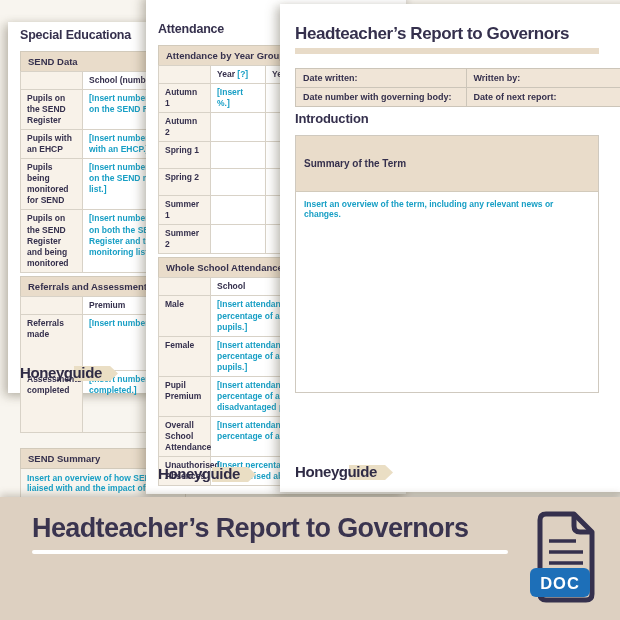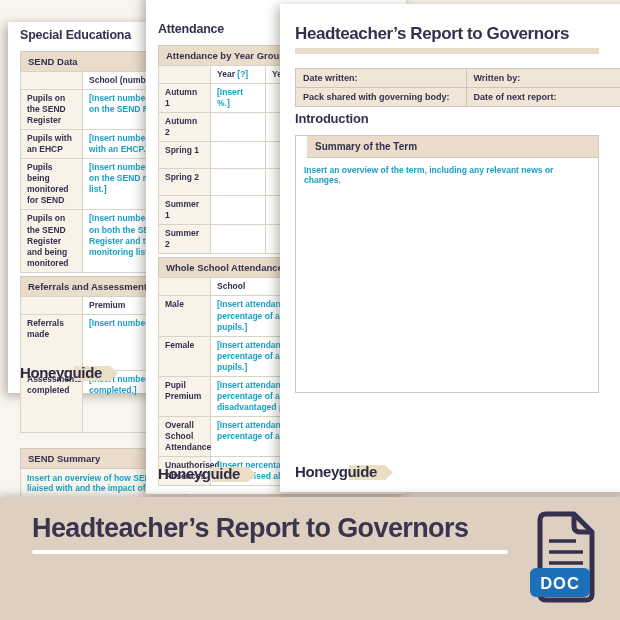--- a/index.html
+++ b/index.html
@@ -43,21 +43,21 @@
 
   .sum-box { border:1px solid #d8d2c7; border-top:none; min-height:36px; padding:4px 6px;
              width:166px; font-size:8.5px; font-weight:bold; color:#189fc5; white-space:pre-line; }
 
   .report-inner { width:304px; }
   table.info-table { border-collapse:collapse; table-layout:fixed; width:342px; margin-top:14px; }
   table.info-table td { border:1px solid #ccc5b9; background:#f0e5d7; padding:4px 7px;
                         font-size:9px; font-weight:bold; color:#35304d; height:18px; }
   h3.intro { font-size:13px; font-weight:bold; letter-spacing:-.2px; margin:4px 0 9px 0; color:#35304d; }
   .summary-box { border:1px solid #cfc9bf; height:258px; width:304px; }
-  .summary-box .band { border:none; border-bottom:1px solid #d2cabb; padding:5px 8px; font-size:10px;margin-left:11px; }
+  .summary-box .band { border:none; border-bottom:1px solid #d2cabb; padding:22px 8px; font-size:10px; }
   .summary-body { padding:7px 8px; font-size:8.5px; font-weight:bold; color:#189fc5; }
 
   .logo { position:absolute; left:12px; bottom:11px; height:18px; }
   .page-report .logo { left:15px; }
   .logo .arrow { position:absolute; left:54px; top:2px; width:44px; height:15px; background:#eadec4;
                  clip-path:polygon(0 0, 82% 0, 100% 50%, 82% 100%, 0 100%); }
   .logo .word { position:relative; font-size:15px; font-weight:bold; letter-spacing:-.4px; color:#2f2b45; }
 
   .banner { position:absolute; left:0; bottom:0; width:620px; height:123px; background:#ddd0c1;
             box-shadow:0 -3px 7px rgba(110,95,80,.3); z-index:5; }
@@ -249,21 +249,21 @@
     <div class="report-inner">
       <h1 class="doc-h1">Headteacher’s Report to Governors</h1>
       <div class="title-rule"></div>
       <table class="info-table">
         <tbody>
             <tr>
           <td>Date written:</td>
           <td>Written by:</td>
         </tr>
         <tr>
-          <td>Pack shared with governing body:</td>
+          <td>Date number with governing body:</td>
           <td>Date of next report:</td>
         </tr>
       </tbody>
         </table>
       <h3 class="intro">Introduction</h3>
       <div class="summary-box">
         <div class="band">Summary of the Term</div>
         <div class="summary-body">Insert an overview of the term, including any relevant news or changes.</div>
       </div>
     </div>

